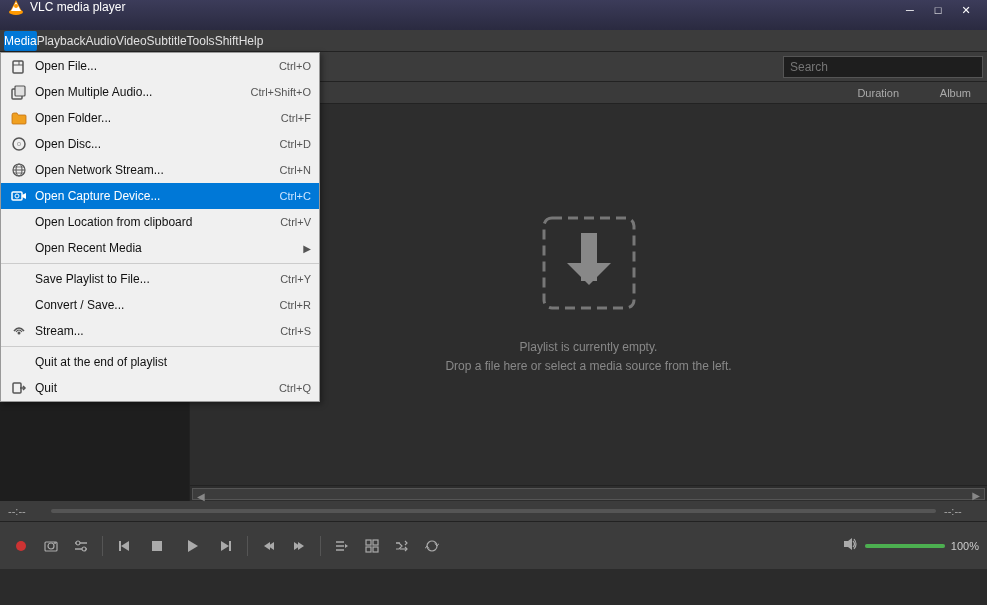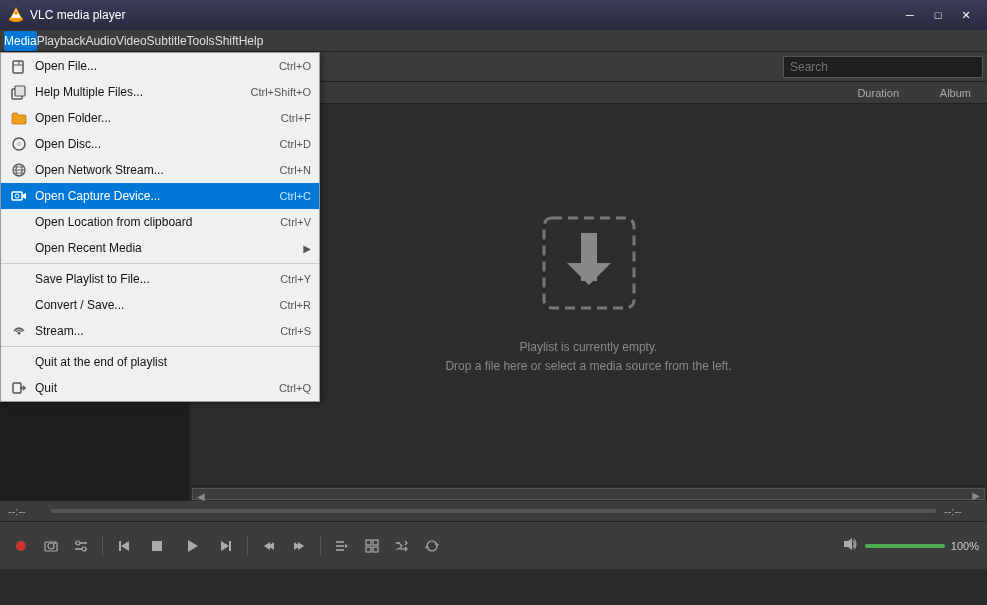--- a/index.html
+++ b/index.html
@@ -12,21 +12,21 @@
       overflow: hidden;
       user-select: none;
     }
 
     
     #title-bar {
       background: #1a1a2e;
       background: linear-gradient(to bottom, #3c3c5a, #2a2a40);
       height: 30px;
       display: flex;
-      align-items: center;
+      align-items: flex-start;
       padding: 0 8px;
       color: white;
       font-size: 12px;
     }
     #title-bar .title-icon {
       width: 16px; height: 16px;
       margin-right: 6px;
       flex-shrink: 0;
     }
     #title-bar .title-text {
@@ -350,21 +350,21 @@
       <span class="dd-shortcut">Ctrl+O</span>
     </div>
 
     <div class="dd-item">
       <div class="dd-icon">
         <svg width="16" height="16" viewBox="0 0 16 16">
             <rect x="1" y="5" width="10" height="10" rx="1" fill="none" stroke="#555" stroke-width="1.5"></rect>
             <rect x="4" y="2" width="10" height="10" rx="1" fill="#e0e0e0" stroke="#555" stroke-width="1.2"></rect>
           </svg>
       </div>
-      <span class="dd-label">Help Multiple Files...</span>
+      <span class="dd-label">Open Multiple Audio...</span>
       <span class="dd-shortcut">Ctrl+Shift+O</span>
     </div>
 
     <div class="dd-item">
       <div class="dd-icon">
         <svg width="16" height="16" viewBox="0 0 16 16">
             <path d="M1 5 Q1 3 3 3 L6 3 L7 5 L14 5 Q15 5 15 6 L15 13 Q15 14 14 14 L2 14 Q1 14 1 13 Z" fill="#f0a020" stroke="#c07010" stroke-width="0.8"></path>
           </svg>
       </div>
       <span class="dd-label">Open Folder...</span>

